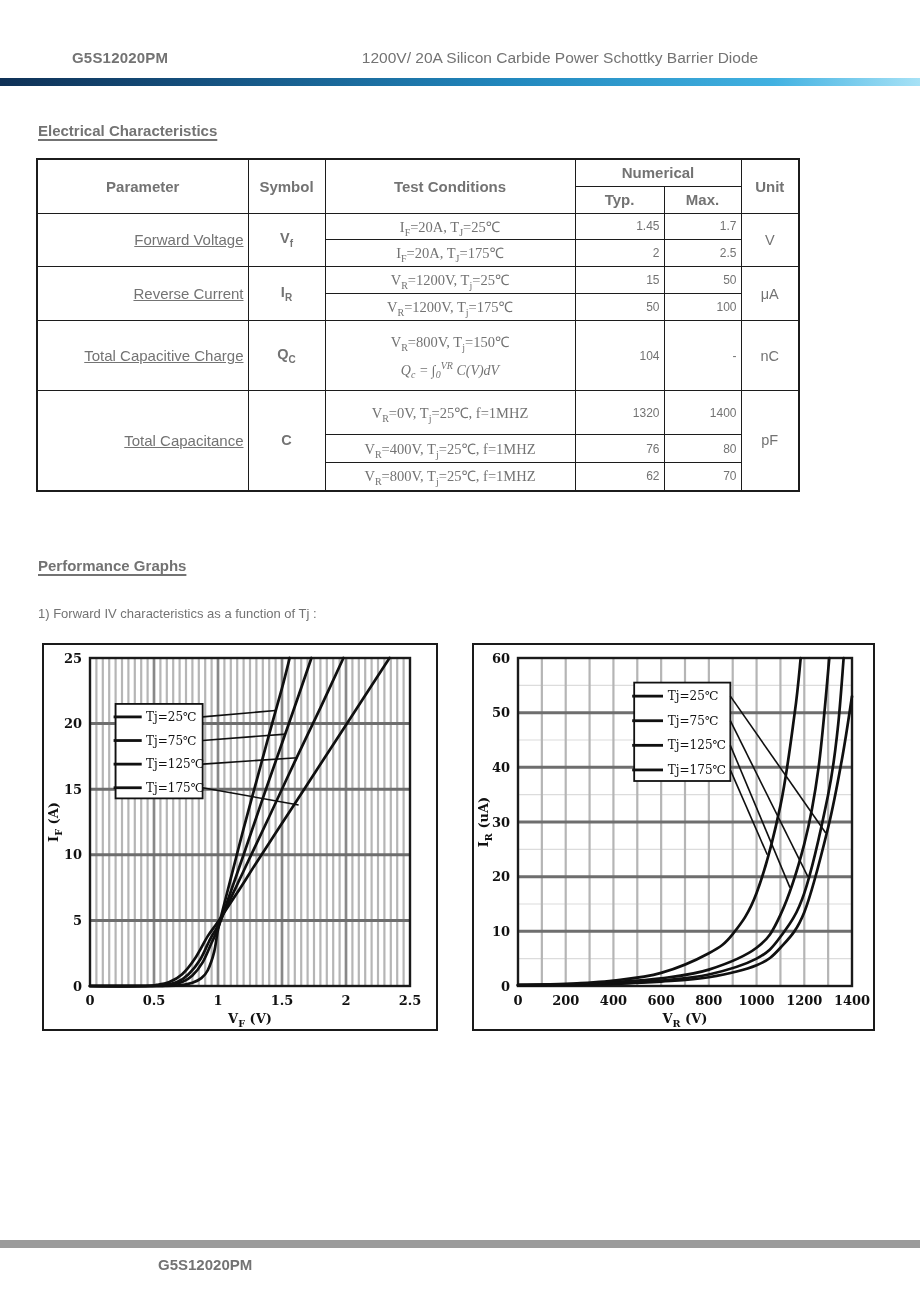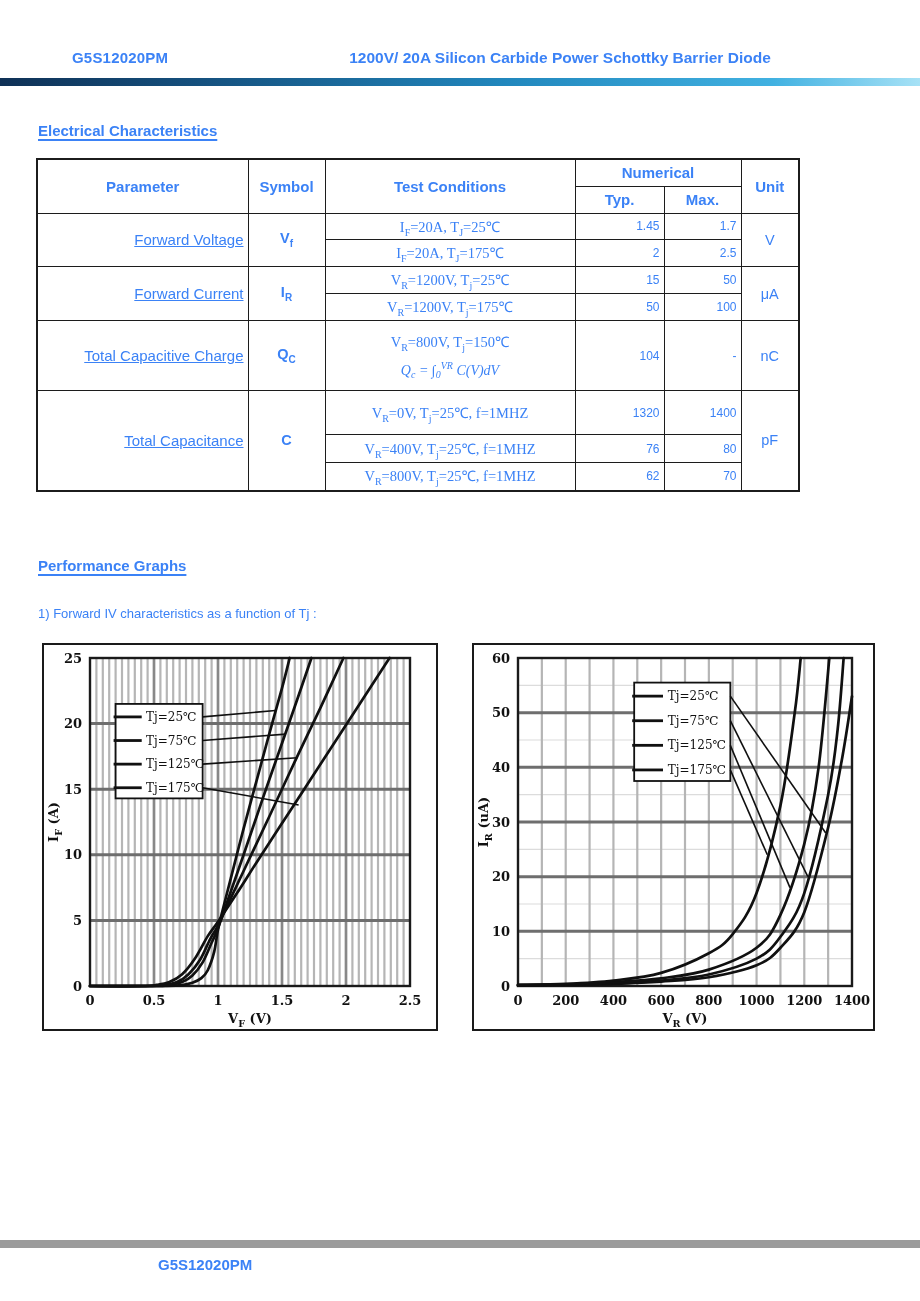--- a/index.html
+++ b/index.html
@@ -1,22 +1,22 @@
 <!DOCTYPE html>
 <html><head>
 <meta charset="utf-8">
 <style>
   html,body{margin:0;padding:0;background:#ffffff;}
   .page{position:relative;width:920px;height:1301px;background:#ffffff;overflow:hidden;
-        font-family:"Liberation Sans",sans-serif;color:#3b82f6;}
+        font-family:"Liberation Sans",sans-serif;color:#737373;}
 
   
   .part-no{position:absolute;left:72px;top:49px;font-size:15px;font-weight:bold;letter-spacing:.2px;}
   .doc-title{position:absolute;left:220px;top:49px;width:680px;text-align:center;
-             font-size:15.5px;font-weight:bold;}
+             font-size:15.5px;font-weight:normal;}
   .hdr-bar{position:absolute;left:0;top:78px;width:920px;height:8px;
            background:linear-gradient(90deg,#0f3156 0%,#15517f 22%,#2187bd 55%,#41b1e1 84%,#a7e2f6 100%);}
 
   
   .sec-h{position:absolute;font-size:15px;font-weight:bold;
          text-decoration:underline;text-decoration-thickness:1.5px;text-underline-offset:3px;}
   #sec-electrical{left:38px;top:122px;}
   #sec-performance{left:38px;top:557px;}
 
   
@@ -89,21 +89,21 @@
         <td class="val">1.7</td>
         <td rowspan="2" class="unit">V</td>
       </tr>
       <tr style="height:26px">
         <td class="cond">I<sub>F</sub>=20A, T<sub>J</sub>=175℃</td>
         <td class="val">2</td>
         <td class="val">2.5</td>
       </tr>
 
       <tr style="height:26px">
-        <td rowspan="2" class="param">Forward Current</td>
+        <td rowspan="2" class="param">Reverse Current</td>
         <td rowspan="2" class="sym">I<sub>R</sub></td>
         <td class="cond">V<sub>R</sub>=1200V, T<sub>j</sub>=25℃</td>
         <td class="val">15</td>
         <td class="val">50</td>
         <td rowspan="2" class="unit">μA</td>
       </tr>
       <tr style="height:26px">
         <td class="cond">V<sub>R</sub>=1200V, T<sub>j</sub>=175℃</td>
         <td class="val">50</td>
         <td class="val">100</td>

